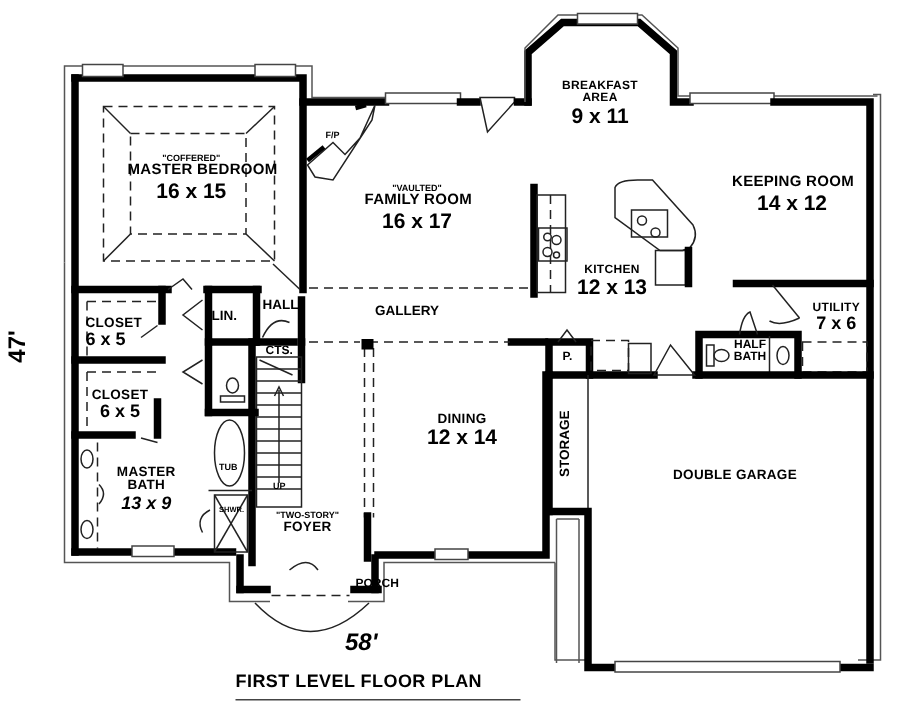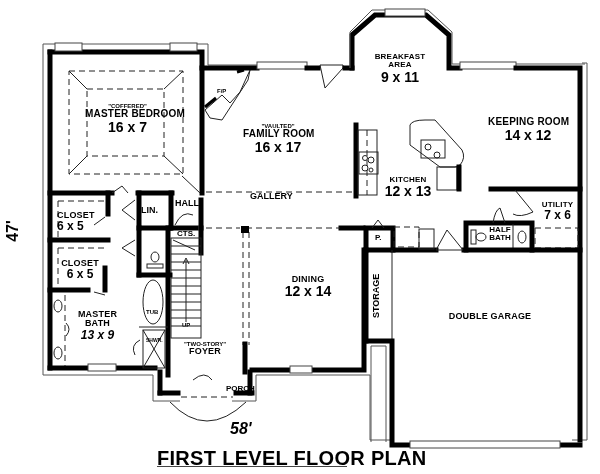--- a/index.html
+++ b/index.html
@@ -9,21 +9,21 @@
     .wall-thin { stroke: #000; stroke-width: 3; fill: none; }
     .outline { stroke: #555; stroke-width: 1; fill: none; }
     .dash { stroke: #222; stroke-width: 1; fill: none; stroke-dasharray: 6 4; }
     .thin { stroke: #222; stroke-width: 1; fill: none; }
     .win { stroke: #444; stroke-width: 1; fill: #fff; }
     .label { position: absolute; font-weight: bold; color: #000; text-align: center; white-space: nowrap; line-height: 1.05; }
     .room-name { font-size: 10px; letter-spacing: 0.2px; }
     .room-dim { font-size: 14px; }
     .room-note { font-size: 6px; }
     .small { font-size: 8px; }
-    .title { position: absolute; left: 157px; top: 447px; font-size: 20px; font-weight: bold; letter-spacing: 0.3px; }
+    .title { position: absolute; left: 157px; top: 447px; font-size: 12px; font-weight: bold; letter-spacing: 0.3px; }
     .title-underline { position: absolute; left: 157px; top: 466px; width: 190px; height: 1px; background: #444; }
     .dim-label { position: absolute; font-weight: bold; font-size: 16px; }
   </style>
 </head>
 <body>
 
 <svg width="600" height="474" viewBox="0 0 600 474">
 
   <g>
     <polyline class="outline" points="43,175 43,44 208,44 208,65 258,65"></polyline>
@@ -210,21 +210,21 @@
   </g>
 
   <path class="thin" d="M170,402 Q206,440 246,402"></path>
   <path class="thin" d="M193,380 Q205,370 212,380"></path>
 
 </svg>
 
 <div class="label" style="left:85px;top:103px;width:85px;">
   <div class="room-note">"COFFERED"</div>
   <div class="room-name">MASTER BEDROOM</div>
-  <div class="room-dim">16 x 7</div>
+  <div class="room-dim">16 x 15</div>
 </div>
 
 <div class="label small" style="left:217px;top:88px;font-size:6px;">F/P</div>
 
 <div class="label" style="left:243px;top:123px;width:70px;">
   <div class="room-note">"VAULTED"</div>
   <div class="room-name">FAMILY ROOM</div>
   <div class="room-dim">16 x 17</div>
 </div>
 
@@ -259,21 +259,21 @@
   <div class="room-dim" style="font-size:12px;">6 x 5</div>
 </div>
 
 <div class="label" style="left:60px;top:259px;width:40px;">
   <div class="room-name" style="font-size:9px;">CLOSET</div>
   <div class="room-dim" style="font-size:12px;">6 x 5</div>
 </div>
 
 <div class="label" style="left:141px;top:206px;font-size:9px;">LIN.</div>
 <div class="label" style="left:175px;top:199px;font-size:9px;">HALL</div>
-<div class="label" style="left:250px;top:192px;font-size:9px;">GALLERY</div>
+<div class="label" style="left:250px;top:203px;font-size:9px;">GALLERY</div>
 <div class="label" style="left:177px;top:230px;font-size:8px;">CTS.</div>
 <div class="label" style="left:375px;top:234px;font-size:8px;">P.</div>
 
 <div class="label" style="left:75px;top:310px;width:45px;">
   <div class="room-name" style="font-size:9px;">MASTER</div>
   <div class="room-name" style="font-size:9px;">BATH</div>
   <div class="room-dim" style="font-size:12px;font-style:italic;">13 x 9</div>
 </div>
 
 <div class="label" style="left:146px;top:309px;font-size:6px;">TUB</div>
@@ -289,19 +289,19 @@
 
 <div class="label" style="left:440px;top:312px;width:100px;">
   <div class="room-name" style="font-size:9px;">DOUBLE GARAGE</div>
 </div>
 
 <div class="label" style="left:182px;top:341px;width:46px;">
   <div class="room-note">"TWO-STORY"</div>
   <div class="room-name" style="font-size:9px;">FOYER</div>
 </div>
 
-<div class="label" style="left:178px;top:385px;font-size:8px;padding-left:48px;">PORCH</div>
+<div class="label" style="left:189px;top:385px;font-size:8px;padding-left:48px;">PORCH</div>
 
 <div class="dim-label" style="left:230px;top:420px;font-style:italic;">58'</div>
 <div class="dim-label" style="left:2px;top:222px;transform:rotate(-90deg);transform-origin:center;">47'</div>
 
 <div class="title">FIRST LEVEL FLOOR PLAN</div>
 <div class="title-underline"></div>
 
 </body></html>

